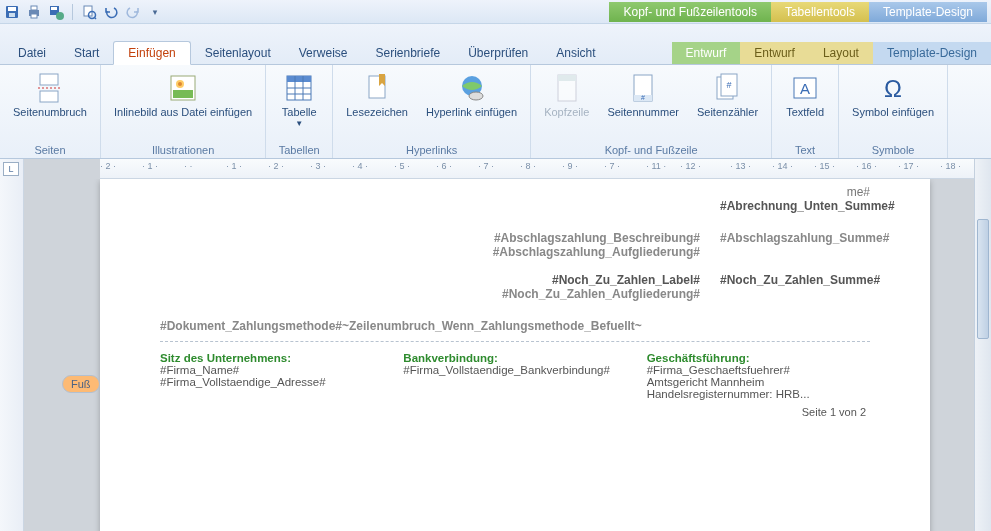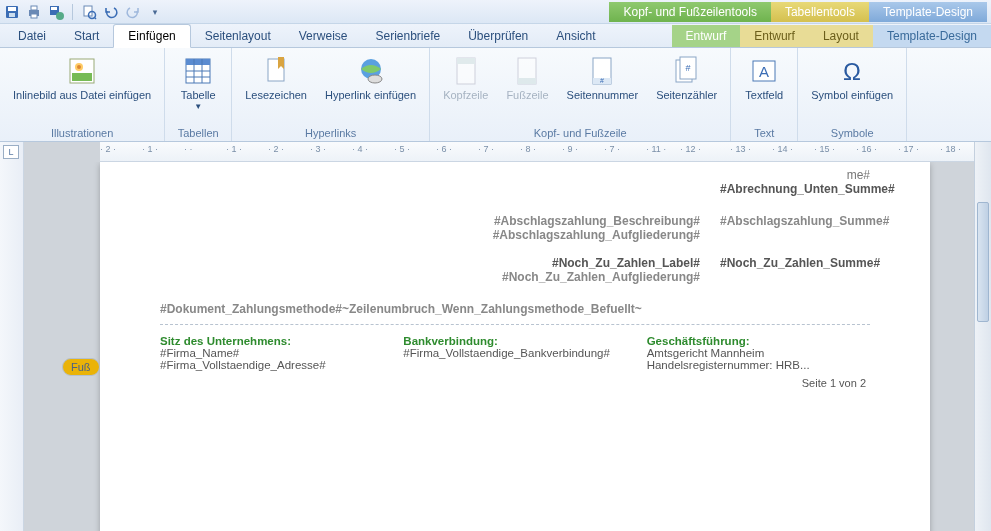--- a/index.html
+++ b/index.html
@@ -7,23 +7,23 @@
 
 .titlebar { height: 24px; background: linear-gradient(#eef3fb,#dce7f5); display: flex; align-items: center; padding: 0 4px; border-bottom: 1px solid #c5d6e8; }
 .titlebar .qat { display: flex; gap: 6px; align-items: center; }
 .titlebar .qat span { width: 16px; height: 16px; display: inline-flex; align-items: center; justify-content: center; cursor: pointer; }
 .titlebar .spacer { flex: 1; }
 .titlebar .tooltab { padding: 3px 14px; font-size: 12px; color: #fff; }
 .tt-green { background: linear-gradient(#8fc96f,#6fb34e); }
 .tt-yellow { background: linear-gradient(#e8d978,#d4c04f); }
 .tt-blue { background: linear-gradient(#a9c8ea,#7fa9d9); }
 
-.tabs { height: 24px; background: linear-gradient(#eef3fb,#e3ecf7); display: flex; align-items: flex-end; border-bottom: 1px solid #b6c8dd; padding-left: 4px; }
+.tabs { height: 41px; background: linear-gradient(#eef3fb,#e3ecf7); display: flex; align-items: flex-end; border-bottom: 1px solid #b6c8dd; padding-left: 4px; }
 .tabs .tab { padding: 4px 14px; font-size: 12px; color: #2b4f7d; cursor: pointer; }
-.tabs .tab.active { background: #fff; border: 1px solid #b6c8dd; border-bottom: 1px solid #fff; border-radius: 3px 3px 0 0; color: #000000; margin-bottom: -1px; }
+.tabs .tab.active { background: #fff; border: 1px solid #b6c8dd; border-bottom: 1px solid #fff; border-radius: 3px 3px 0 0; color: #c2410c; margin-bottom: -1px; }
 .tabs .tooltab-sub { padding: 4px 14px; font-size: 12px; color: #fff; }
 .sub-green { background: #a5d388; }
 .sub-yellow { background: #e8dc96; color:#6b5e1a !important;}
 .sub-blue { background: #c4d9f0; color:#396a9a !important;}
 .tabs .spacer2 { flex: 1; }
 
 .ribbon { height: 94px; background: linear-gradient(#f7fafd,#e9f0f9); border-bottom: 1px solid #b6c8dd; display: flex; }
 .group { border-right: 1px solid #cfdceb; padding: 4px 6px 0 6px; display: flex; flex-direction: column; align-items: center; }
 .group .items { display: flex; gap: 4px; flex: 1; align-items: flex-start; }
 .group .glabel { font-size: 11px; color: #5a7aa3; text-align: center; padding: 2px 0; width: 100%; }
@@ -43,21 +43,21 @@
 .hruler .tick { position: absolute; top: 2px; }
 .docarea { flex: 1; overflow: auto; display:flex; flex-direction:column; }
 .page-wrap { flex:1; background:#cfd4da; padding: 0 0 0 76px; overflow:hidden;}
 .page { width: 830px; background: #fff; box-shadow: 0 2px 6px rgba(0,0,0,0.25); padding: 6px 60px 40px 60px; position: relative; min-height: 400px;}
 .doc-text { font-family: Verdana, sans-serif; font-size: 12px; }
 .grey { color: #888; font-weight: bold; }
 .bold { font-weight: bold; color: #555; }
 .row2col { display: flex; }
 .row2col .c1 { flex: 1; text-align: right; padding-right: 20px; }
 .row2col .c2 { width: 150px; text-align: left; }
-.fuss-tab { position: absolute; left: -38px; top: 196px; background: #eab308; border: 1px solid #b3c0d0; border-radius: 9px; padding: 2px 8px; font-size: 11px; color: #4a6285; text-align: right; }
+.fuss-tab { position: absolute; left: -38px; top: 196px; background: #fdba74; border: 1px solid #b3c0d0; border-radius: 9px; padding: 2px 8px; font-size: 11px; color: #4a6285; text-align: right; }
 .dashline { border-top: 1px dashed #b8c3d0; margin: 8px 0 10px 0; }
 .footer-cols { display: flex; gap: 20px; font-size: 11.5px; }
 .footer-cols .fc { flex: 1; }
 .footer-cols .fc .hdr { color: #2e8b2e; font-weight: bold; }
 .footer-cols .fc .line { color: #555; }
 .page-num { text-align: right; font-size: 11px; color: #555; margin-top: 6px; padding-right: 4px;}
 .vscroll { width: 17px; background: linear-gradient(90deg,#eef2f7,#dfe6ef); border-left: 1px solid #c4d0de; position: relative; }
 .vscroll .thumb { position: absolute; left: 2px; right: 2px; top: 60px; height: 120px; background: linear-gradient(90deg,#d9e4f0,#bfd0e4); border: 1px solid #9fb6d0; border-radius: 2px; }
 svg { display: block; }
 </style>
@@ -125,20 +125,35 @@
   <div class="tab">Überprüfen</div>
   <div class="tab">Ansicht</div>
   <div class="spacer2"></div>
   <div class="tooltab-sub sub-green">Entwurf</div>
   <div class="tooltab-sub sub-yellow">Entwurf</div>
   <div class="tooltab-sub sub-yellow">Layout</div>
   <div class="tooltab-sub sub-blue">Template-Design</div>
 </div>
 
 <div class="ribbon">
+  <div class="group">
+    <div class="items">
+      <div class="btn">
+        <div class="icon">
+            <svg width="32" height="32">
+              <rect x="6" y="2" width="18" height="11" fill="#fff" stroke="#8aa5c5"></rect>
+              <rect x="6" y="19" width="18" height="11" fill="#fff" stroke="#8aa5c5"></rect>
+              <line x1="4" y1="16" x2="26" y2="16" stroke="#c33" stroke-dasharray="2 2"></line>
+            </svg>
+          </div>
+        <div class="lbl">Seitenumbruch</div>
+      </div>
+    </div>
+    <div class="glabel">Seiten</div>
+  </div>
 
   <div class="group">
     <div class="items">
       <div class="btn" style="min-width:82px">
         <div class="icon">
             <svg width="32" height="32">
               <rect x="4" y="4" width="24" height="24" fill="#fff" stroke="#9a7"></rect>
               <rect x="6" y="18" width="20" height="8" fill="#7b5"></rect>
               <circle cx="13" cy="12" r="4" fill="#fc6"></circle>
               <circle cx="13" cy="12" r="2" fill="#d83"></circle>
@@ -198,29 +213,20 @@
   <div class="group">
     <div class="items">
       <div class="btn disabled">
         <div class="icon">
             <svg width="32" height="32" opacity=".5">
               <rect x="7" y="3" width="18" height="26" fill="#fff" stroke="#aab"></rect>
               <rect x="7" y="3" width="18" height="6" fill="#cdd"></rect>
             </svg>
           </div>
         <div class="lbl">Kopfzeile</div>
-      </div>
-      <div class="btn disabled">
-        <div class="icon">
-            <svg width="32" height="32" opacity=".5">
-              <rect x="7" y="3" width="18" height="26" fill="#fff" stroke="#aab"></rect>
-              <rect x="7" y="23" width="18" height="6" fill="#cdd"></rect>
-            </svg>
-          </div>
-        <div class="lbl">Fußzeile</div>
       </div>
       <div class="btn">
         <div class="icon">
             <svg width="32" height="32">
               <rect x="7" y="3" width="18" height="26" fill="#fff" stroke="#8aa5c5"></rect>
               <rect x="7" y="23" width="18" height="6" fill="#dce8f5"></rect>
               <text x="16" y="28" font-size="7" text-anchor="middle" fill="#3b6db5">#</text>
             </svg>
           </div>
         <div class="lbl">Seitennummer</div>
@@ -337,20 +343,21 @@
             <div class="hdr">Sitz des Unternehmens:</div>
             <div class="line">#Firma_Name#</div>
             <div class="line">#Firma_Vollstaendige_Adresse#</div>
           </div>
           <div class="fc">
             <div class="hdr">Bankverbindung:</div>
             <div class="line">#Firma_Vollstaendige_Bankverbindung#</div>
           </div>
           <div class="fc">
             <div class="hdr">Geschäftsführung:</div>
+            <div class="line">#Firma_Geschaeftsfuehrer#</div>
             <div class="line">Amtsgericht Mannheim</div>
             <div class="line">Handelsregisternummer: HRB...</div>
           </div>
         </div>
         <div class="page-num">Seite 1 von 2</div>
       </div>
     </div>
   </div>
   <div class="vscroll">
     <div class="thumb"></div>

